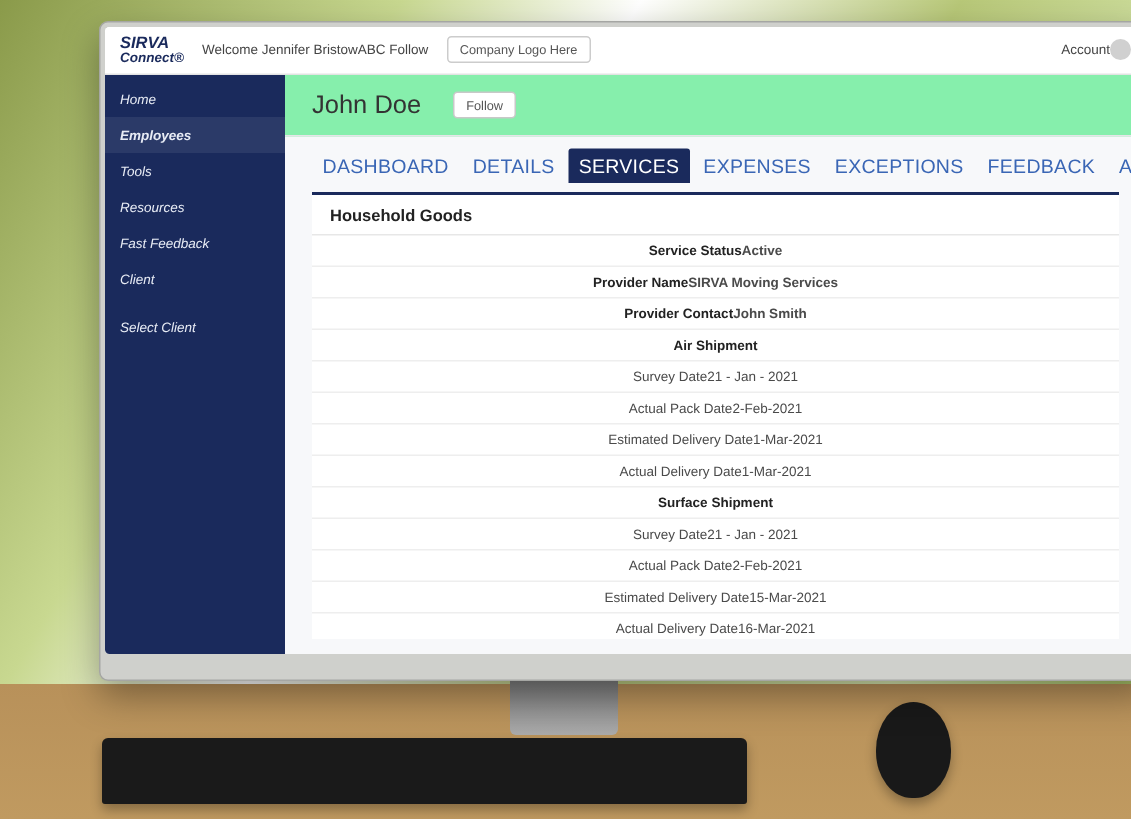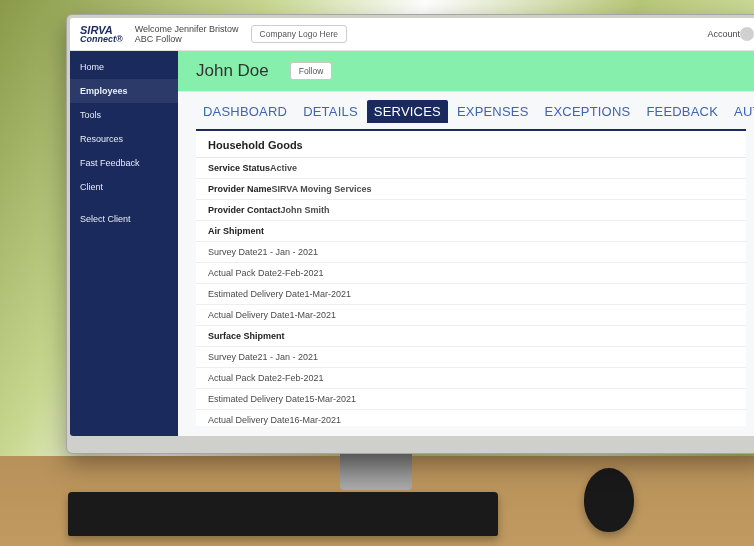--- a/index.html
+++ b/index.html
@@ -51,37 +51,37 @@
     border-bottom: 1px solid #e3e3e3;
     font-size: 9px;
     color: #333;
     background: #fff;
   }
   .brand {
     font-size: 11px; font-weight: 700; color: #1a2a5c; line-height: 0.95;
     font-style: italic;
   }
   .brand small { display: block; font-size: 9px; font-weight: 700; color:#1a2a5c; }
-  .welcome-wrap { display:flex; flex-direction:column; color:#444; font-size:9px; }
+  .welcome-wrap { display:flex; flex-direction:row; color:#444; font-size:9px; }
   .logo-btn {
     border: 1px solid #ccc; border-radius: 3px; padding: 3px 8px;
     background: #fff; font-size: 8.5px; color:#555;
   }
   .hdr-spacer { flex: 1; }
   .account { display:flex; align-items:center; gap:0; font-size:9px; color:#444; }
   .avatar {
     width: 14px; height: 14px; border-radius: 50%; background:#d0d0d0;
     display:inline-block;
   }
 
   
   .body { flex:1; display:flex; min-height:0; }
   .sidebar {
-    width: 108px; background: #1a2a5c; color:#e8ecf5;
-    font-size: 9px; padding-top: 4px;
+    width: 120px; background: #1a2a5c; color:#e8ecf5;
+    font-size: 9px; padding-top: 4px; font-style: italic;
   }
   .sidebar .item {
     padding: 7px 10px; cursor: pointer;
   }
   .sidebar .item.active { font-weight: 700; background: rgba(255,255,255,0.08); }
   .sidebar .sep { height: 8px; }
 
   .main { flex:1; background:#f7f8fa; display:flex; flex-direction:column; min-width:0; }
   .title-row {
     display:flex; align-items:center; gap:21px;
@@ -107,21 +107,21 @@
     margin: 6px 18px 10px 18px; background:#fff;
     border-top: 2px solid #1a2a5c; flex:1; min-height:0;
     padding: 6px 0 0 0;
     overflow:hidden;
   }
   .panel h3 {
     font-size: 11px; font-weight: 700; color:#222; padding: 2px 12px 6px 12px;
   }
   .kv { border-top:1px solid #e7e7e7; }
   .row {
-    display:flex; justify-content:flex-start; align-items:center;
+    display:flex; justify-content:center; align-items:center;
     padding: 5px 12px; font-size: 9px; color:#4a4a4a;
     border-bottom:1px solid #eee;
   }
   .row .k { }
   .row .v { color:#4a4a4a; }
   .row.strong { font-weight:700; color:#222; }
 </style>
 </head>
 <body>
 

